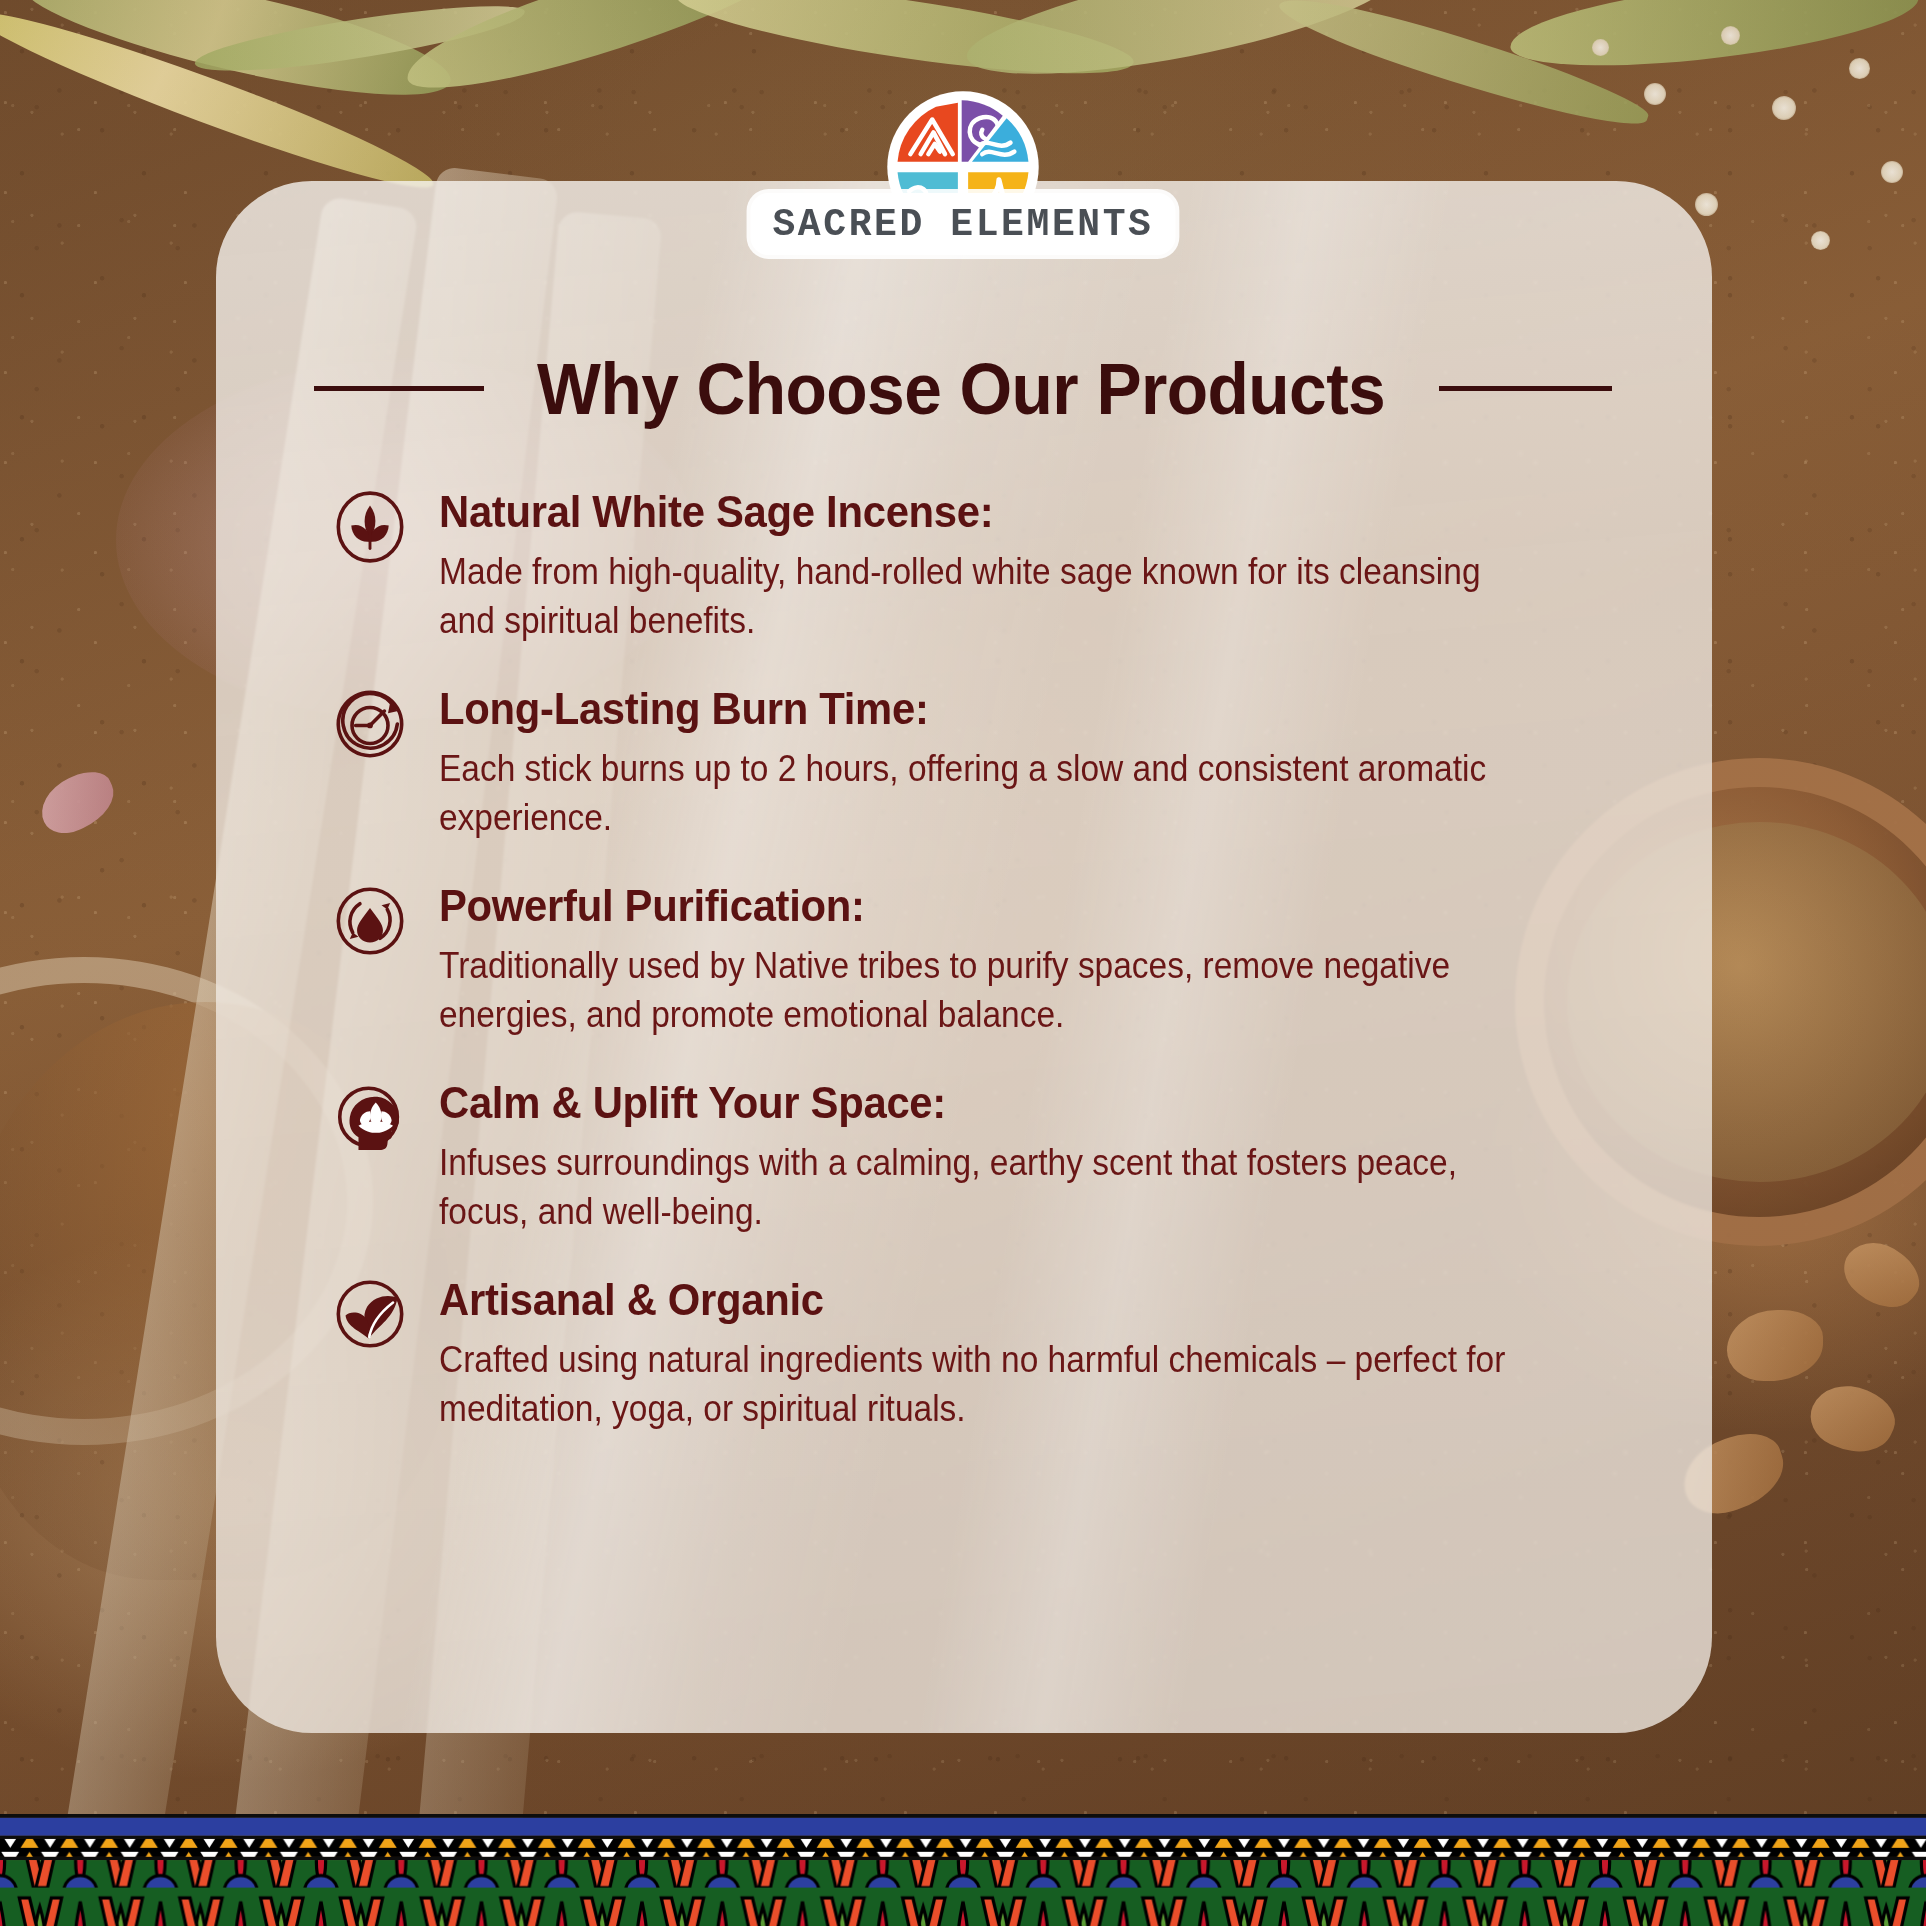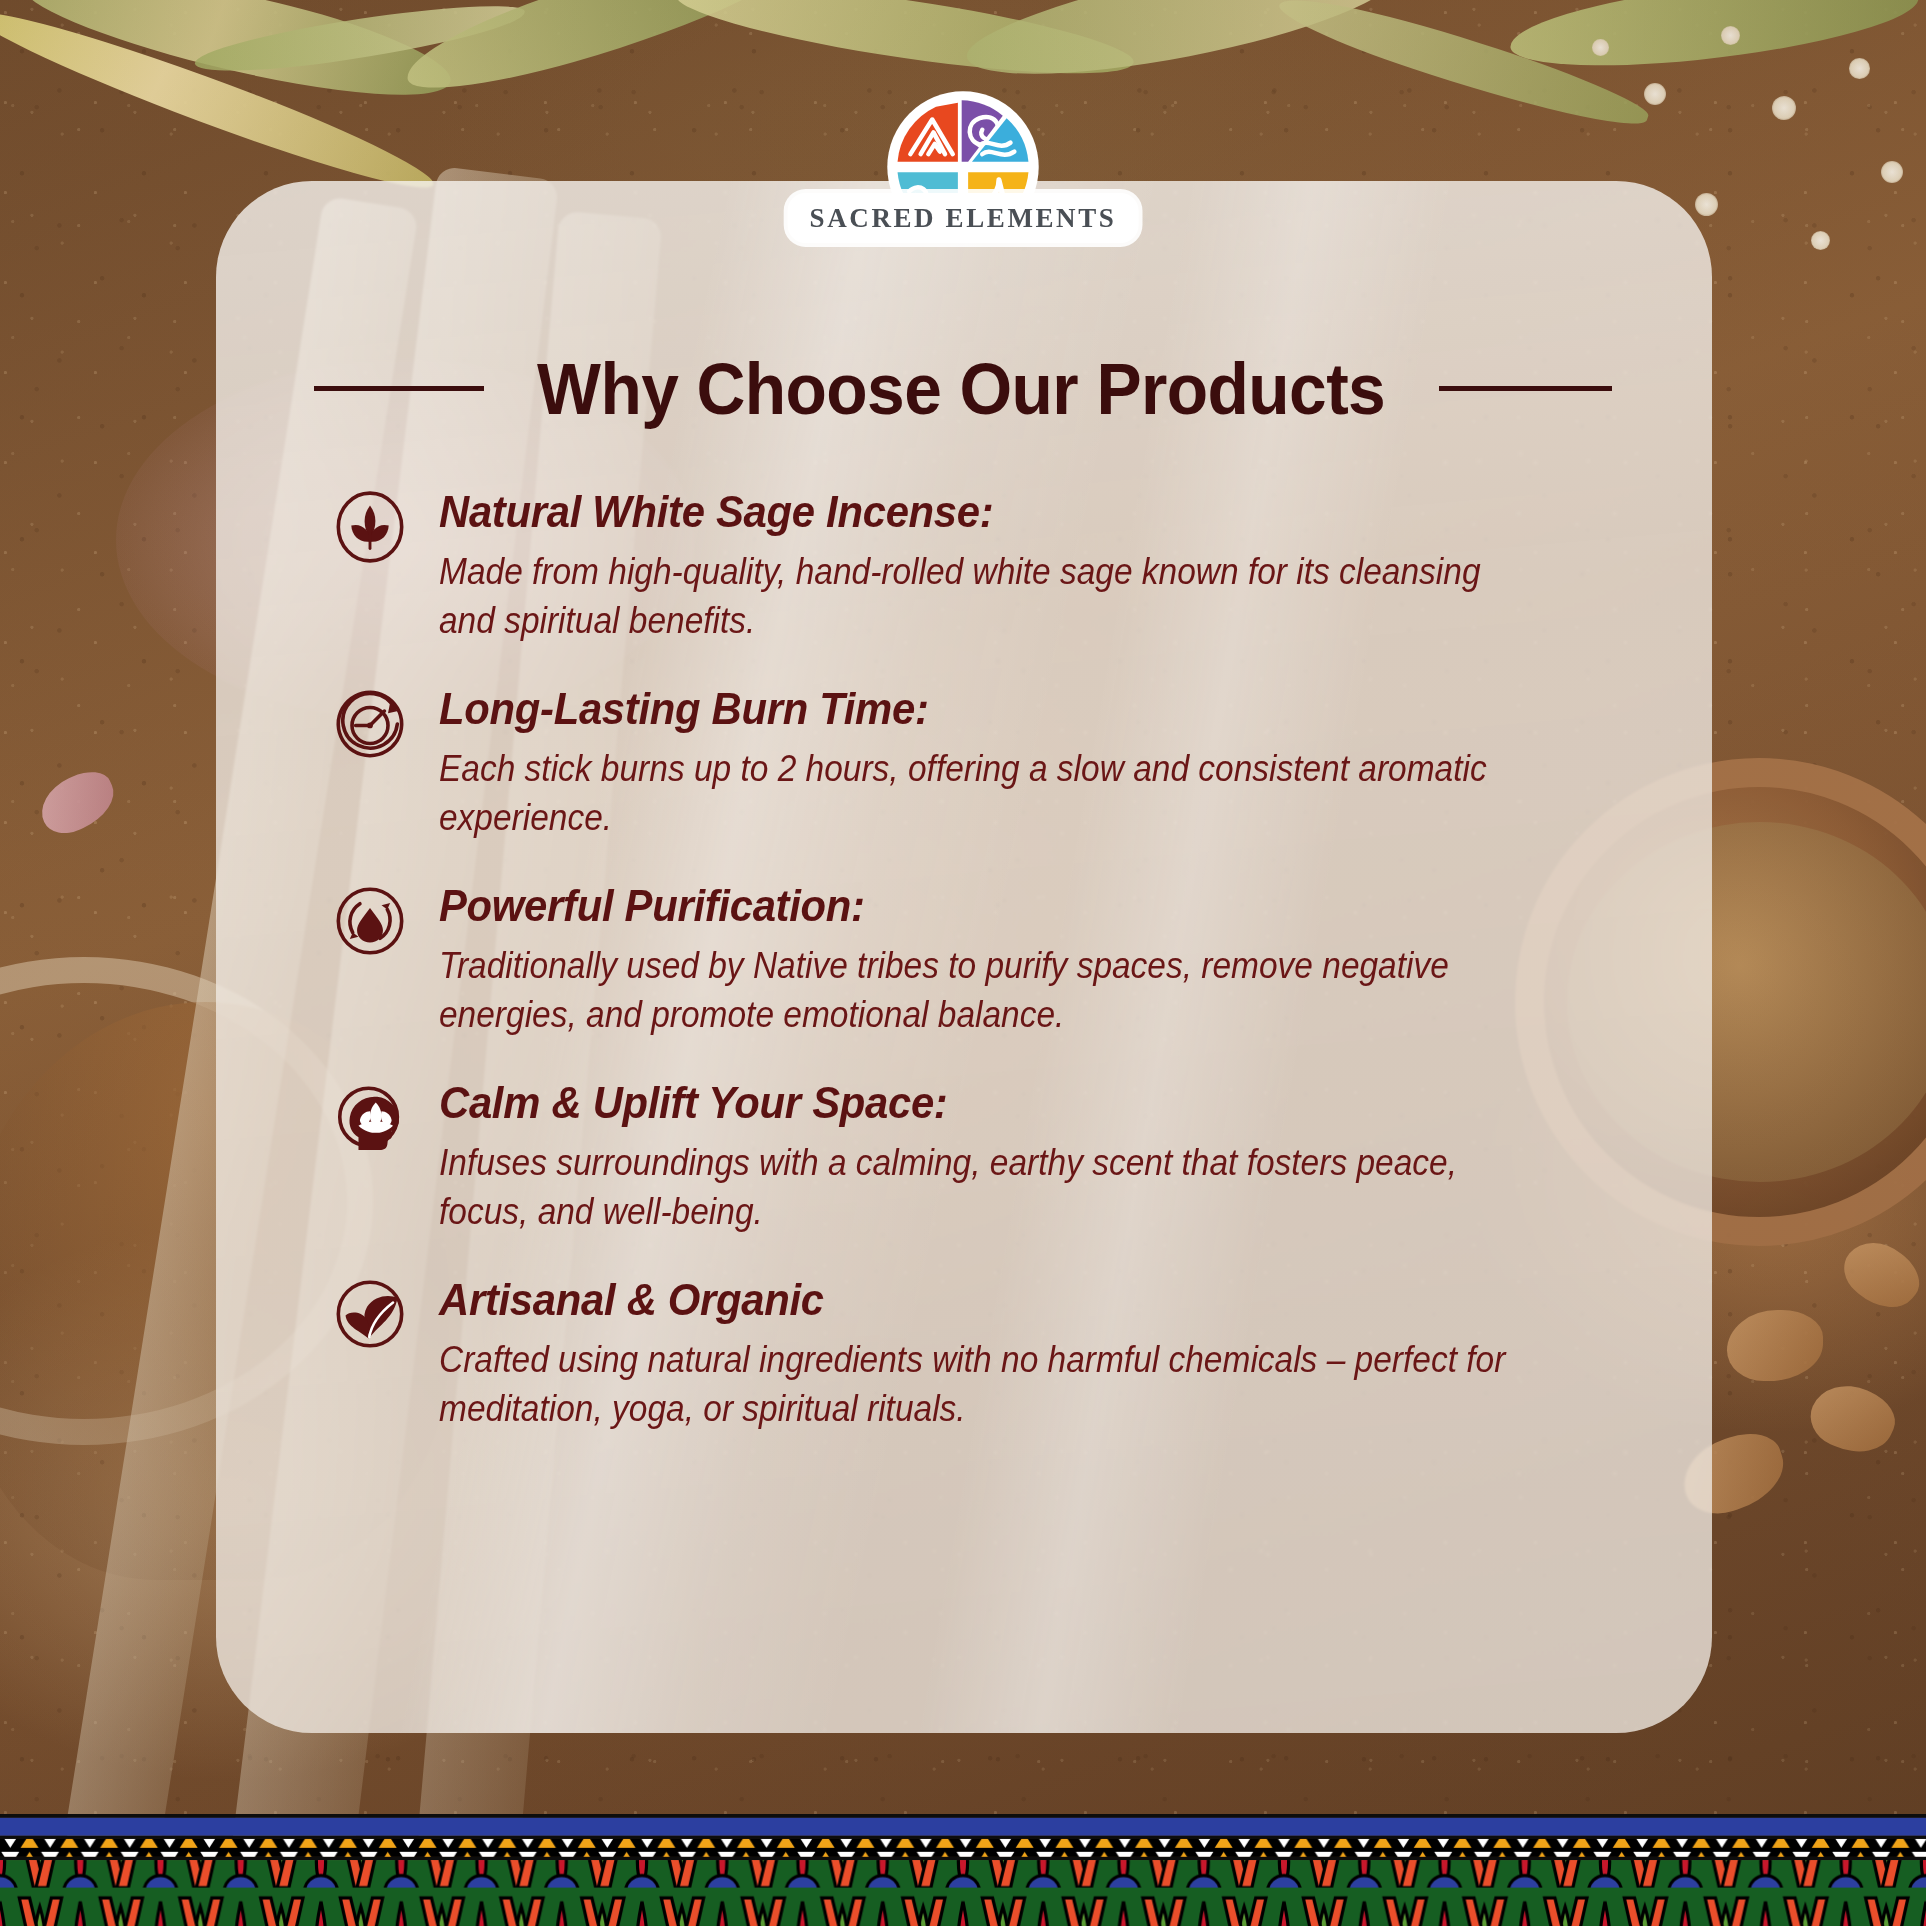--- a/index.html
+++ b/index.html
@@ -116,22 +116,22 @@
     position:absolute; left:886px; top:90px; width:154px; height:154px; z-index:6;
   }
   #logo-badge{
     position:absolute; left:50%; top:193px; transform:translateX(-50%);
     background:#ffffff; border-radius:18px;
     padding:10.3px 22px 9px;
     box-shadow:0 0 0 3.9px rgba(255,255,255,.9);
     z-index:7;
   }
   #logo-badge span{
-    font-family:Liberation Serif, serif;
-    font-weight:700; font-size:27px; letter-spacing:2.6px; color:#4a4f55;
+    font-family:Liberation Mono, monospace;
+    font-weight:700; font-size:38px; letter-spacing:2.6px; color:#4a4f55;
     white-space:nowrap;
   }
 
   
   #title-row{
     position:absolute; left:0; right:0; top:347px; height:83px;
     display:flex; align-items:center; justify-content:center; gap:26px; z-index:5;
   }
   .rule{ height:5.8px; background:#3b0d0d; }
   #rule-left{ width:170px; }
@@ -140,21 +140,21 @@
     font-family:"Liberation Sans Narrow","Liberation Sans", sans-serif;
     font-weight:700; font-size:72px; line-height:1; color:#3b0d0d;
     letter-spacing:-0.6px; white-space:nowrap;
     transform:scaleX(.94); transform-origin:center;
   }
 
   
   #features{
     position:absolute; left:334px; top:488px; width:1303px; z-index:5;
   }
-  .feature{ display:flex; align-items:flex-start; margin-bottom:40px;font-style:italic; }
+  .feature{ display:flex; align-items:flex-start; margin-bottom:40px; }
   .feature:last-child{ margin-bottom:0; }
   .f-icon{
     flex:0 0 auto; width:72px; height:72px; margin-right:33px; margin-top:2.6px;
   }
   .f-icon svg{ display:block; width:72px; height:72px; }
   .f-body{ flex:1 1 auto; padding-top:1.3px; }
   .f-title{
     font-family:"Liberation Sans Narrow","Liberation Sans", sans-serif;
     font-weight:700; font-size:44px; line-height:1.05; color:#5b1212;
     margin-bottom:13px; letter-spacing:-0.3px;

